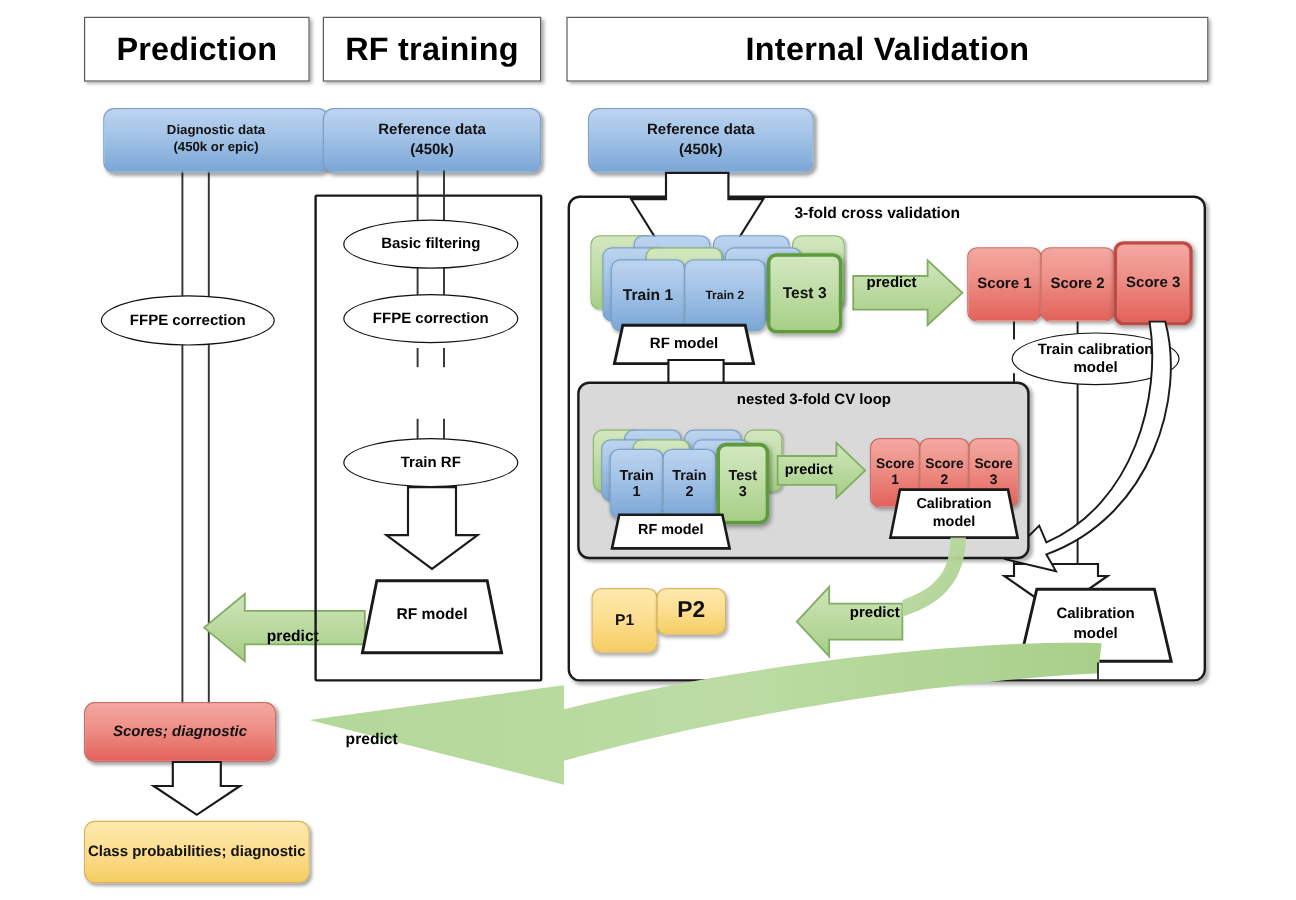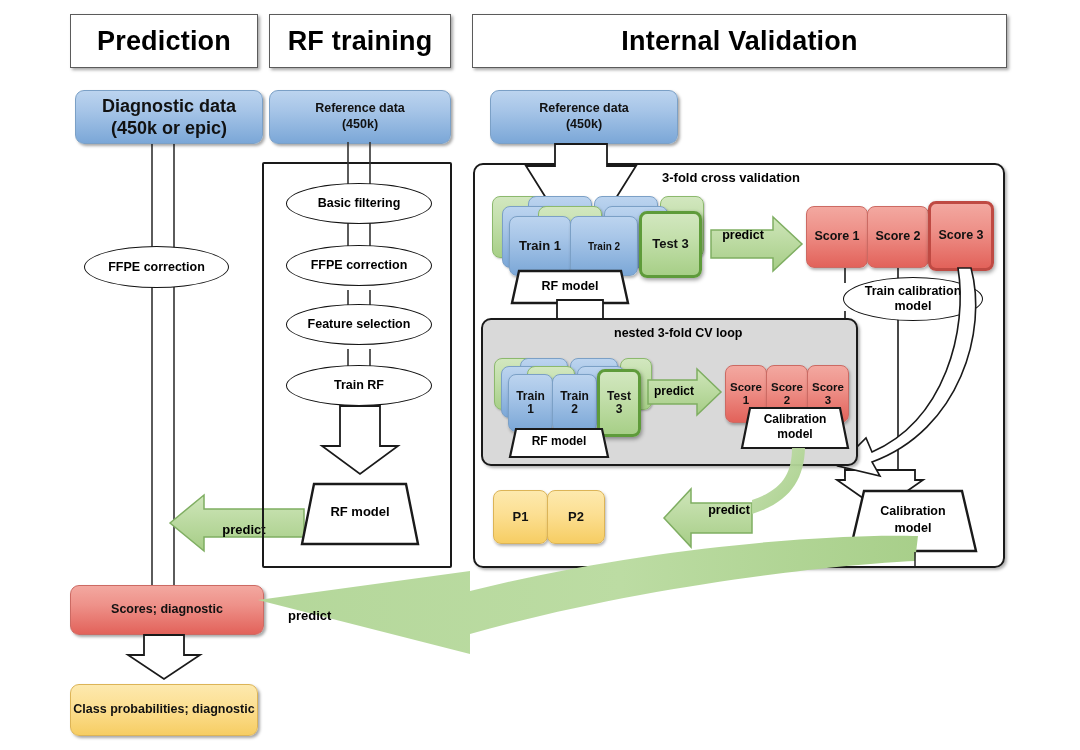--- a/index.html
+++ b/index.html
@@ -76,41 +76,41 @@
 
   <div class="abs hdr" style="left:472px;top:14px;width:535px;height:54px;font-size:27px;">
     <span>Internal Validation</span>
   </div>
 
   <svg class="abs" style="left:0;top:0;width:1080px;height:750px;pointer-events:none;">
     <line x1="152" y1="140" x2="152" y2="592" stroke="#333" stroke-width="1.6"></line>
     <line x1="174" y1="140" x2="174" y2="592" stroke="#333" stroke-width="1.6"></line>
   </svg>
 
-  <div class="abs rbox blue" style="left:75px;top:90px;width:188px;height:54px;font-size:18px;">
+  <div class="abs rbox blue" style="left:86px;top:90px;width:188px;height:54px;font-size:11px;">
     <span>Diagnostic data</span>
     <span>(450k or epic)</span>
   </div>
 
   <div class="abs ellipse" style="left:84px;top:246px;width:145px;height:42px;font-size:12.5px;">
     <span>FFPE correction</span>
   </div>
 
   <svg class="abs" style="left:170px;top:492px;width:140px;height:62px;">
     <defs>
       <linearGradient id="gp1" x1="0" y1="0" x2="0" y2="1">
         <stop offset="0%" stop-color="#cfe6ba"></stop>
           <stop offset="100%" stop-color="#a6cd86"></stop>
       </linearGradient>
     </defs>
     <path d="M0,31 L34,3 L34,17 L134,17 L134,45 L34,45 L34,59 Z" fill="url(#gp1)" stroke="#7fae62" stroke-width="1.5"></path>
   </svg>
   <div class="abs predlbl" style="left:196px;top:522px;width:96px;font-size:13px;">predict</div>
 
-  <div class="abs rbox red" style="left:70px;top:585px;width:194px;height:50px;font-size:12.5px;">
+  <div class="abs rbox red" style="left:70px;top:585px;width:160px;height:50px;font-size:12.5px;font-style:italic;">
     <span>Scores; diagnostic</span>
   </div>
 
   <svg class="abs" style="left:126px;top:635px;width:76px;height:46px;">
     <path d="M18,0 L18,20 L2,20 L38,44 L74,20 L58,20 L58,0 Z" fill="#ffffff" stroke="#1a1a1a" stroke-width="1.8"></path>
   </svg>
 
   <div class="abs rbox yellow" style="left:70px;top:684px;width:188px;height:52px;font-size:12.5px;">
     <span>Class probabilities; diagnostic</span>
   </div>
@@ -132,23 +132,20 @@
     <line x1="348" y1="349" x2="348" y2="367" stroke="#333" stroke-width="1.6"></line>
     <line x1="370" y1="349" x2="370" y2="367" stroke="#333" stroke-width="1.6"></line>
   </svg>
 
   <div class="abs ellipse" style="left:286px;top:183px;width:146px;height:41px;font-size:12.5px;">
     <span>Basic filtering</span>
   </div>
   <div class="abs ellipse" style="left:286px;top:245px;width:146px;height:41px;font-size:12.5px;">
     <span>FFPE correction</span>
   </div>
-  <div class="abs ellipse" style="left:286px;top:304px;width:146px;height:41px;font-size:12.5px;">
-    <span>Feature selection</span>
-  </div>
   <div class="abs ellipse" style="left:286px;top:365px;width:146px;height:41px;font-size:12.5px;">
     <span>Train RF</span>
   </div>
 
   <svg class="abs" style="left:320px;top:406px;width:80px;height:70px;">
     <path d="M20,0 L20,40 L2,40 L40,68 L78,40 L60,40 L60,0 Z" fill="#ffffff" stroke="#1a1a1a" stroke-width="1.8"></path>
   </svg>
 
   <div class="abs" style="left:300px;top:483px;width:120px;height:62px;">
     <svg style="width:120px;height:62px;">
@@ -301,21 +298,21 @@
     <svg style="width:108px;height:42px;">
       <path d="M9,1 L99,1 L107,41 L1,41 Z" fill="#ffffff" stroke="#1a1a1a" stroke-width="2.2"></path>
     </svg>
     <div class="traplabel" style="top:5px;font-size:12px;line-height:1.2;">Calibration</div>
     <div class="traplabel" style="top:20px;font-size:12px;line-height:1.2;">model</div>
   </div>
 
   <div class="abs card yellow" style="left:493px;top:490px;width:55px;height:54px;font-size:13px;align-items:center;">
     <span>P1</span>
   </div>
-  <div class="abs card yellow" style="left:547px;top:490px;width:58px;height:54px;font-size:13px;">
+  <div class="abs card yellow" style="left:547px;top:490px;width:58px;height:39px;font-size:19px;">
     <span>P2</span>
   </div>
 
   <svg class="abs" style="left:664px;top:487px;width:90px;height:62px;">
     <defs>
       <linearGradient id="gp4" x1="0" y1="0" x2="0" y2="1">
         <stop offset="0%" stop-color="#cfe6ba"></stop>
           <stop offset="100%" stop-color="#a6cd86"></stop>
       </linearGradient>
     </defs>

